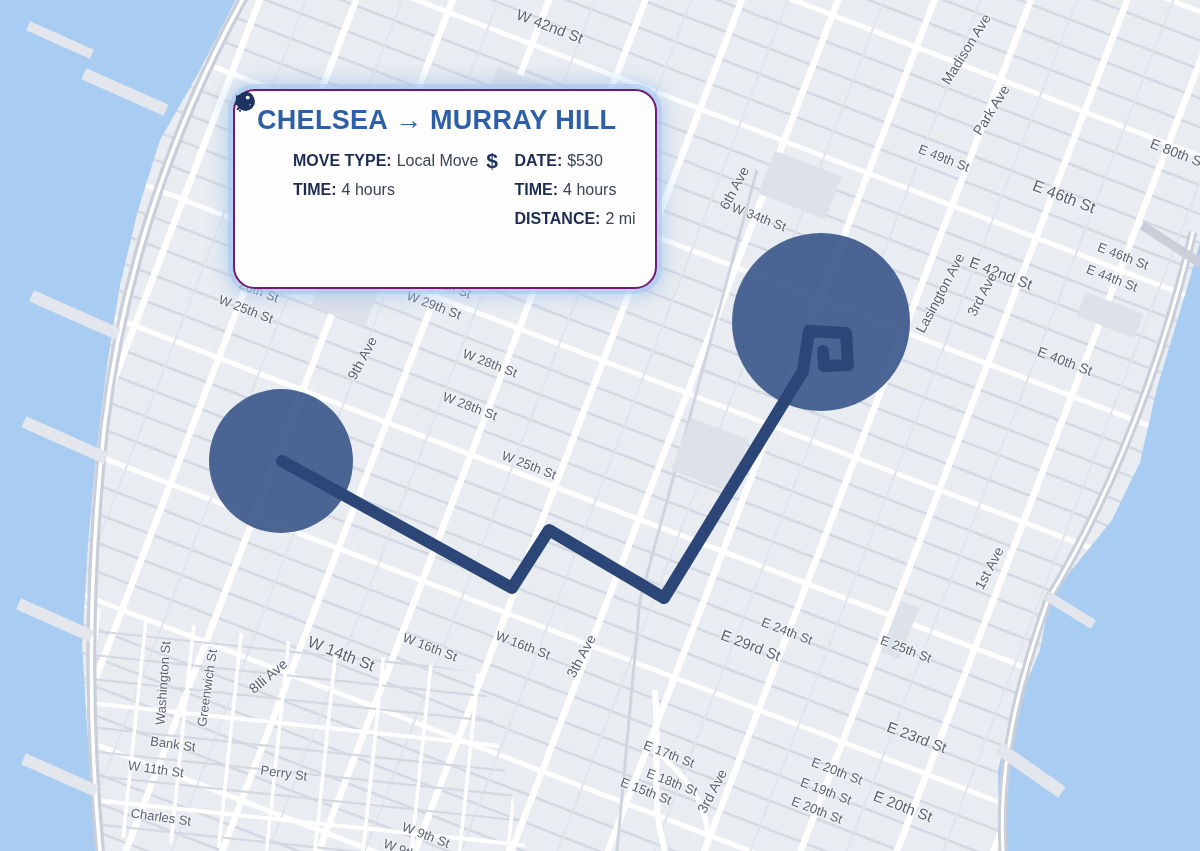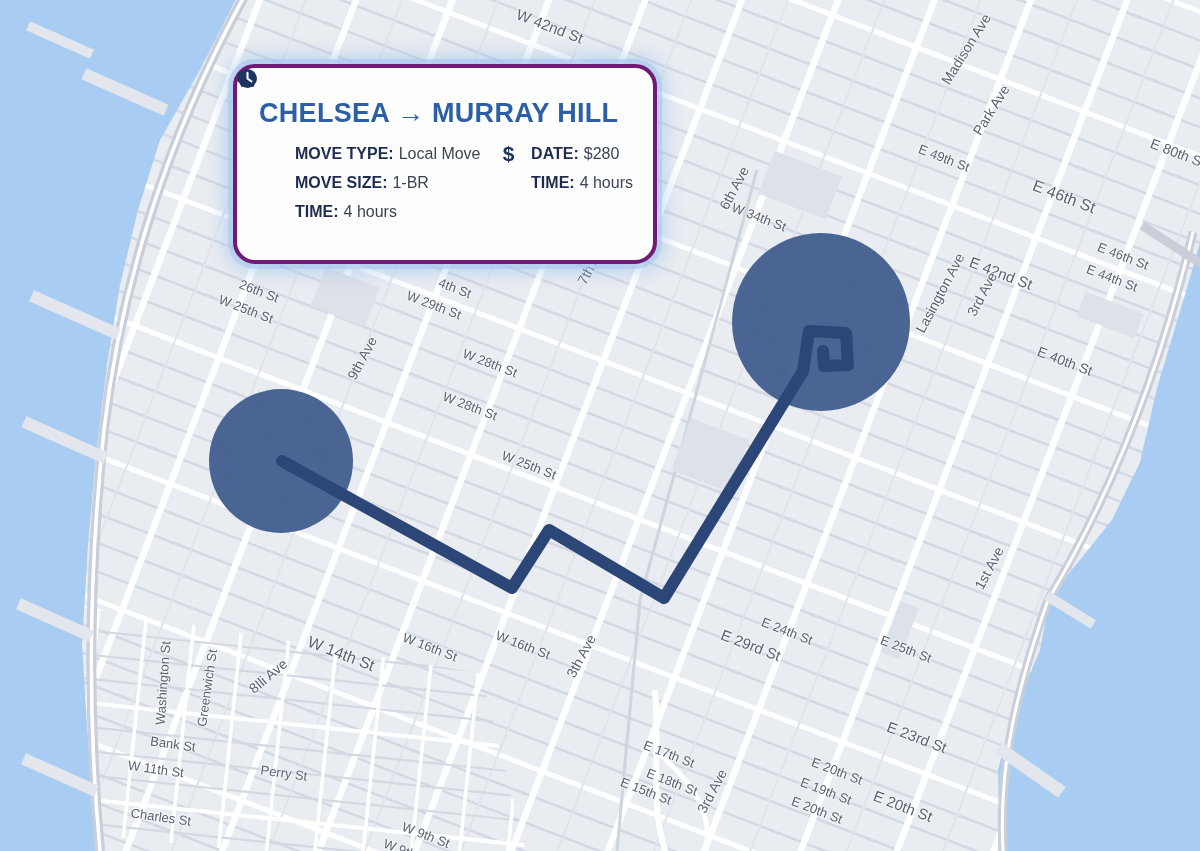--- a/index.html
+++ b/index.html
@@ -4,23 +4,23 @@
 <style>
   html,body{margin:0;padding:0;background:#dfe3ea;}
   #stage{position:relative;width:1200px;height:851px;overflow:hidden;
          background:#e9ecf1;font-family:"Liberation Sans","DejaVu Sans",sans-serif;}
   #stage svg{position:absolute;left:0;top:0;}
   #labels-layer{position:absolute;left:0;top:0;width:1200px;height:851px;pointer-events:none;}
   .map-label{position:absolute;color:#5a6270;white-space:nowrap;
              transform:translate(-50%,-50%);font-weight:400;
              text-shadow:0 0 3px #fff,0 0 3px #fff,0 0 2px #fff;}
   
-  #info-card{position:absolute;left:233px;top:64px;width:424px;height:200px;
-             background:#fdfdfe;border:4px solid #701a75;border-radius:22px;
-             box-sizing:border-box;padding:28px 20px 10px 22px;
+  #info-card{position:absolute;left:233px;top:89px;width:424px;height:200px;
+             background:#fdfdfe;border:2px solid #701a75;border-radius:22px;
+             box-sizing:border-box;padding:12px 20px 10px 22px;
              box-shadow:0 0 0 5px rgba(168,198,238,.55),0 0 16px 10px rgba(150,190,235,.45);}
   .card-title{font-size:27px;font-weight:bold;color:#2c5fa8;letter-spacing:.3px;
               white-space:nowrap;margin:2px 0 10px 0;}
   .card-body{display:flex;}
   .card-col{display:flex;flex-direction:column;}
   .card-col.left{width:238px;}
   .card-col.right{flex:1;}
   .card-row{display:flex;align-items:center;height:29px;}
   .card-icon{width:27px;height:22px;display:flex;align-items:center;justify-content:center;flex:none;}
   .card-icon svg{width:21px;height:21px;fill:#1d3360;}
@@ -295,47 +295,51 @@
                 <circle cx="17.5" cy="17.5" r="2.6"></circle>
                 <circle fill="#fff" cx="6" cy="17.5" r="1.1"></circle>
                 <circle fill="#fff" cx="17.5" cy="17.5" r="1.1"></circle>
               </svg>
             </span>
             <span class="card-text"><b>MOVE TYPE:</b><span>Local Move</span></span>
           </div>
           <div class="card-row">
             <span class="card-icon">
               <svg viewBox="0 0 24 24">
-                <path d="M12 2.5 1.5 12h3v9.5h6.5v-6h2v6h6.5V12h3z"></path>
+                <circle cx="12" cy="12" r="10.5"></circle>
+                <path d="M12 5.5V12l4.6 3.4" fill="none" stroke="#fff" stroke-width="2.4" stroke-linecap="round"></path>
               </svg>
             </span>
-            <span class="card-text"><b>MOVE SIZE:</b><span>1-BR</span></span>
+            <span class="card-text"><b>TIME:</b><span>4 hours</span></span>
+          </div>
+        </div>
+      <div class="card-col right" id="col-right">
+          <div class="card-row">
+            <span class="card-icon">
+              <span class="dollar">$</span>
+            </span>
+            <span class="card-text"><b>DATE:</b><span>$530</span></span>
           </div>
           <div class="card-row">
             <span class="card-icon">
               <svg viewBox="0 0 24 24">
                 <circle cx="12" cy="12" r="10.5"></circle>
                 <path d="M12 5.5V12l4.6 3.4" fill="none" stroke="#fff" stroke-width="2.4" stroke-linecap="round"></path>
               </svg>
             </span>
             <span class="card-text"><b>TIME:</b><span>4 hours</span></span>
           </div>
-        </div>
-      <div class="card-col right" id="col-right">
-          <div class="card-row">
-            <span class="card-icon">
-              <span class="dollar">$</span>
-            </span>
-            <span class="card-text"><b>DATE:</b><span>$280</span></span>
-          </div>
           <div class="card-row">
             <span class="card-icon">
               <svg viewBox="0 0 24 24">
-                <circle cx="12" cy="12" r="10.5"></circle>
-                <path d="M12 5.5V12l4.6 3.4" fill="none" stroke="#fff" stroke-width="2.4" stroke-linecap="round"></path>
+                <path d="M14.5 1.5a6 6 0 0 0-6 6c0 4.2 6 11 6 11s6-6.8 6-11a6 6 0 0 0-6-6z"></path>
+                <circle fill="#fff" cx="14.5" cy="7.5" r="2.2"></circle>
+                <rect x="2" y="19" width="2.6" height="2.6"></rect>
+                <rect x="6.2" y="16.4" width="2.2" height="2.2"></rect>
+                <rect x="4.6" y="21.4" width="2.2" height="2.2"></rect>
               </svg>
             </span>
-            <span class="card-text"><b>TIME:</b><span>4 hours</span></span>
+            <span class="card-text"><b>DISTANCE:</b><span>2 mi</span></span>
           </div>
         </div>
     </div>
   </div>
 </div>
 
 </body></html>

